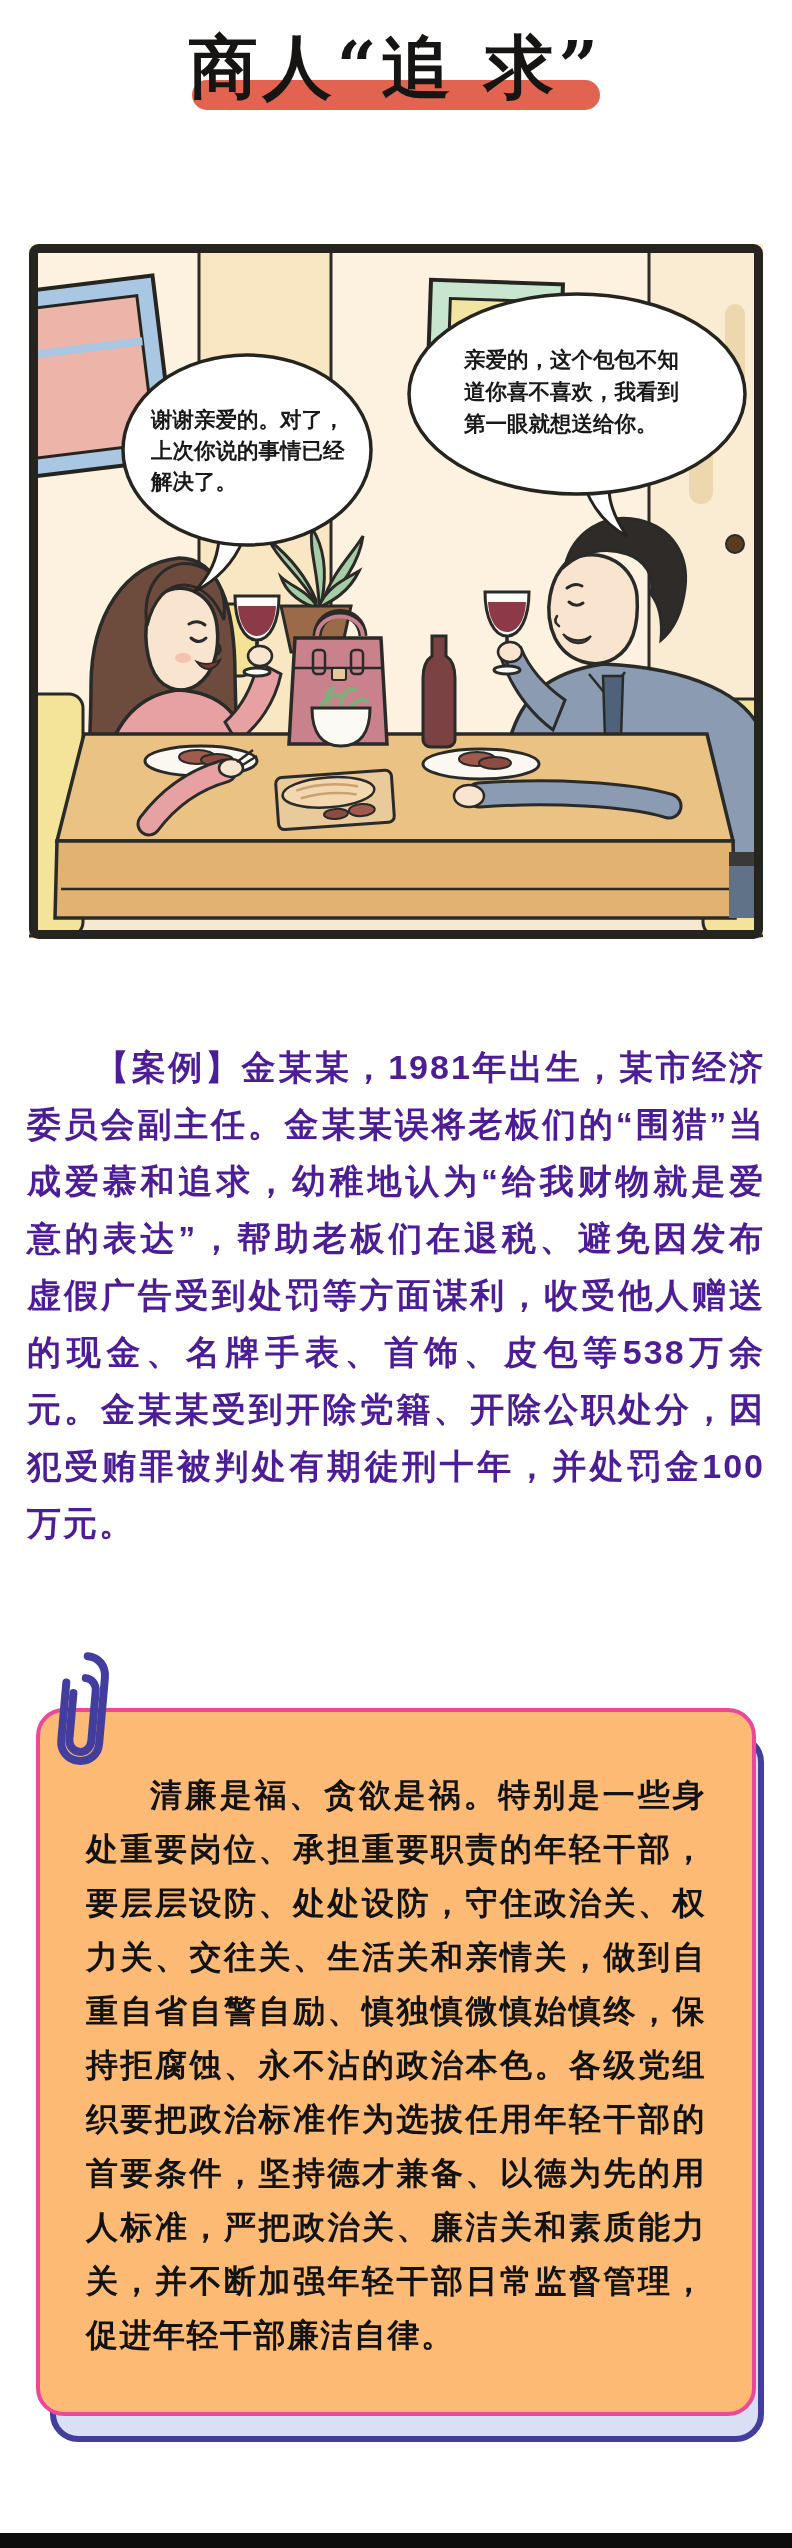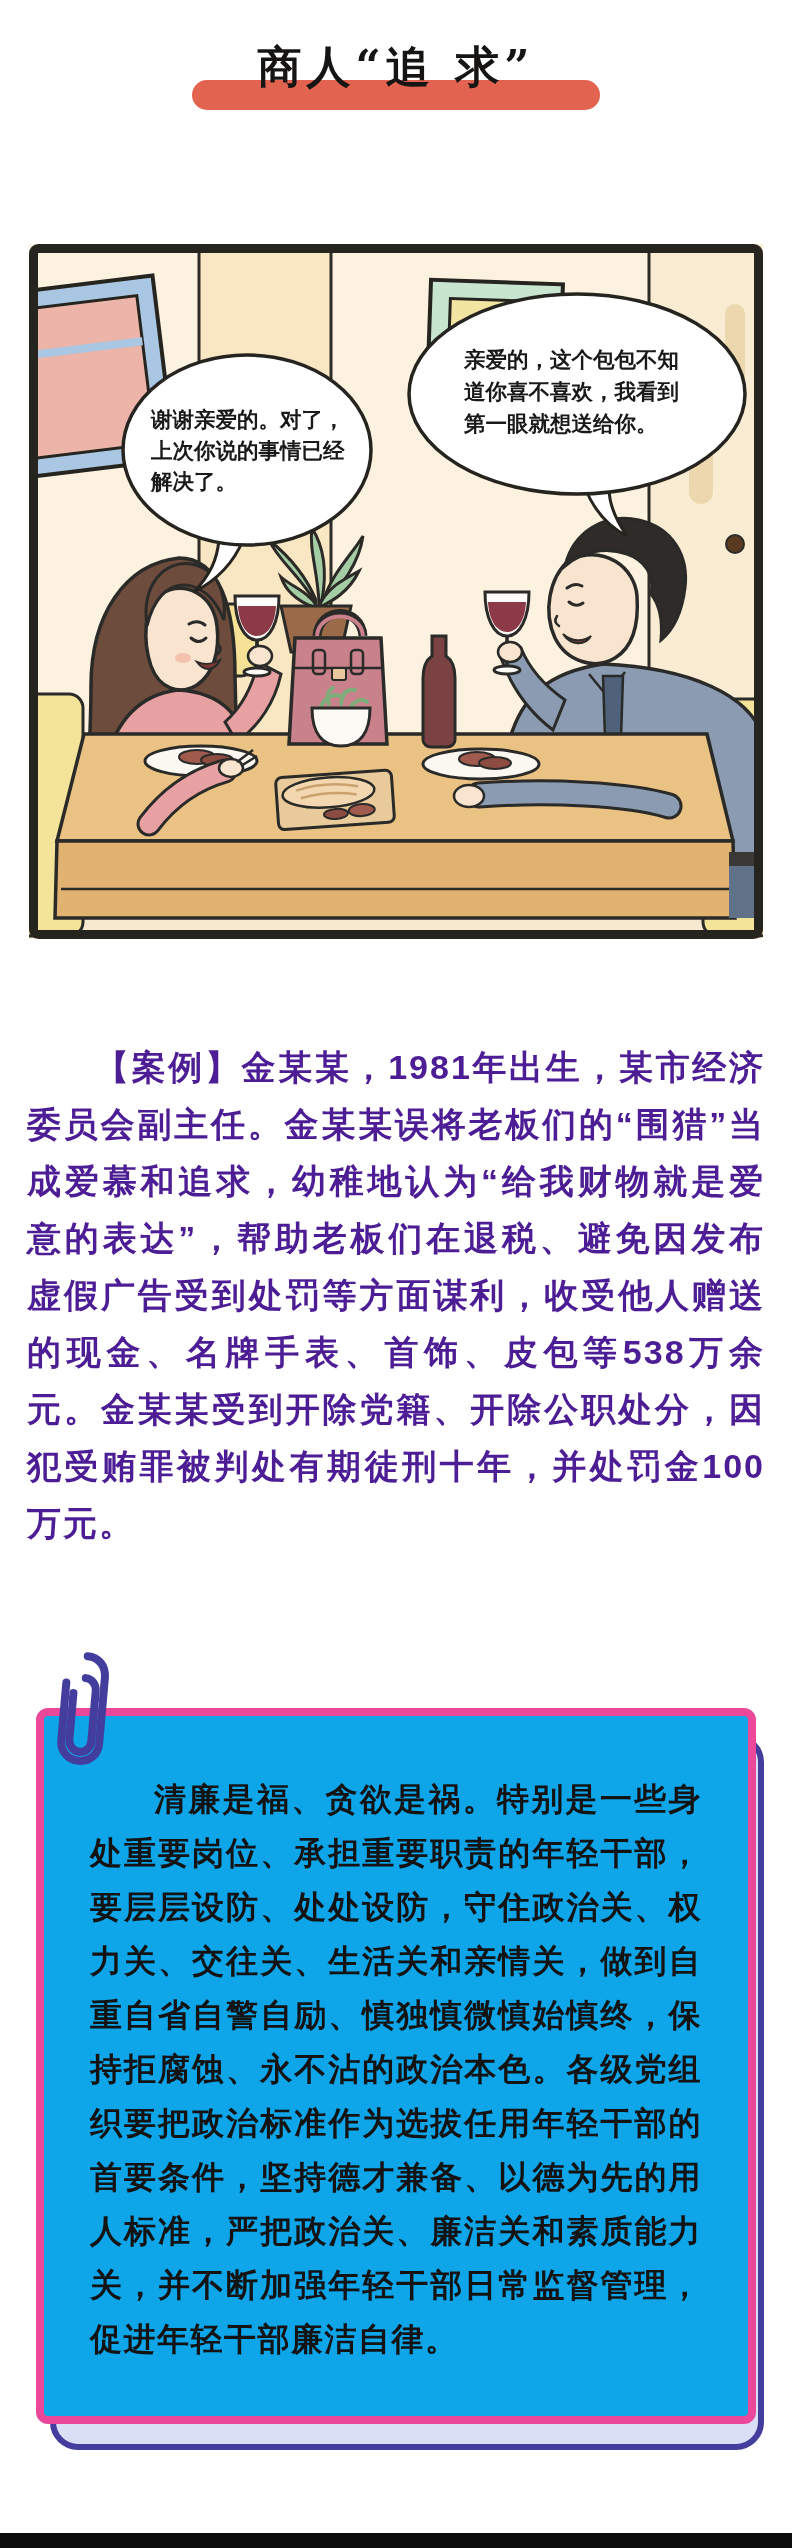--- a/index.html
+++ b/index.html
@@ -3,33 +3,33 @@
 <meta charset="utf-8">
 <style>
   html,body{margin:0;padding:0;background:#ffffff;}
   .page{width:792px;height:2548px;margin:0 auto;position:relative;background:#ffffff;overflow:hidden;
         font-family:"Liberation Sans","DejaVu Sans",sans-serif;}
   
   .title-wrap{position:relative;width:fit-content;margin:30px auto 0;padding:0 6px;height:80px;}
   .title-hl{position:absolute;left:50%;transform:translateX(-50%);bottom:0;width:408px;height:30px;
             background:#e2634f;border-radius:15px;}
   .title-text{position:relative;margin:11px;font-family:"DejaVu Serif","Liberation Serif",serif;
-              font-weight:900;font-size:44px;line-height:74px;letter-spacing:5px;color:#171513;z-index:1;}
+              font-weight:900;font-size:69px;line-height:74px;letter-spacing:5px;color:#171513;z-index:1;}
   
   .comic{display:block;margin:134px auto 0;}
   .bubble-text{font-family:"Liberation Sans","DejaVu Sans",sans-serif;font-weight:700;
                font-size:21.5px;fill:#191919;}
   
   .case-text{margin:100px 27px 0;font-weight:700;font-size:34px;line-height:57px;letter-spacing:2px;
              text-align:justify;text-indent:2em;color:#4c1d95;}
   
   .quote-wrap{position:relative;margin:156px 36px 0;}
   .quote-shadow{position:absolute;left:14px;top:26px;right:-8px;bottom:-26px;background:#d9e0f6;
                 border:6px solid #433d9e;border-radius:28px;}
-  .quote-box{position:relative;background:#0ea5e9;border:8px solid #ec4899;border-radius:12px;
+  .quote-box{position:relative;background:#fdba74;border:4px solid #ec4899;border-radius:28px;
              padding:56px 46px 50px;}
   .quote-box p{margin:0;font-weight:700;font-size:32px;line-height:54px;letter-spacing:1.5px;
                text-align:justify;text-indent:2em;color:#131313;}
   .paperclip{position:absolute;left:20px;top:-58px;transform:rotate(5deg);z-index:2;}
   
   .bottom-bar{position:absolute;left:0;bottom:0;width:100%;height:15px;background:#0d0d0d;}
 </style>
 </head>
 <body>
 

